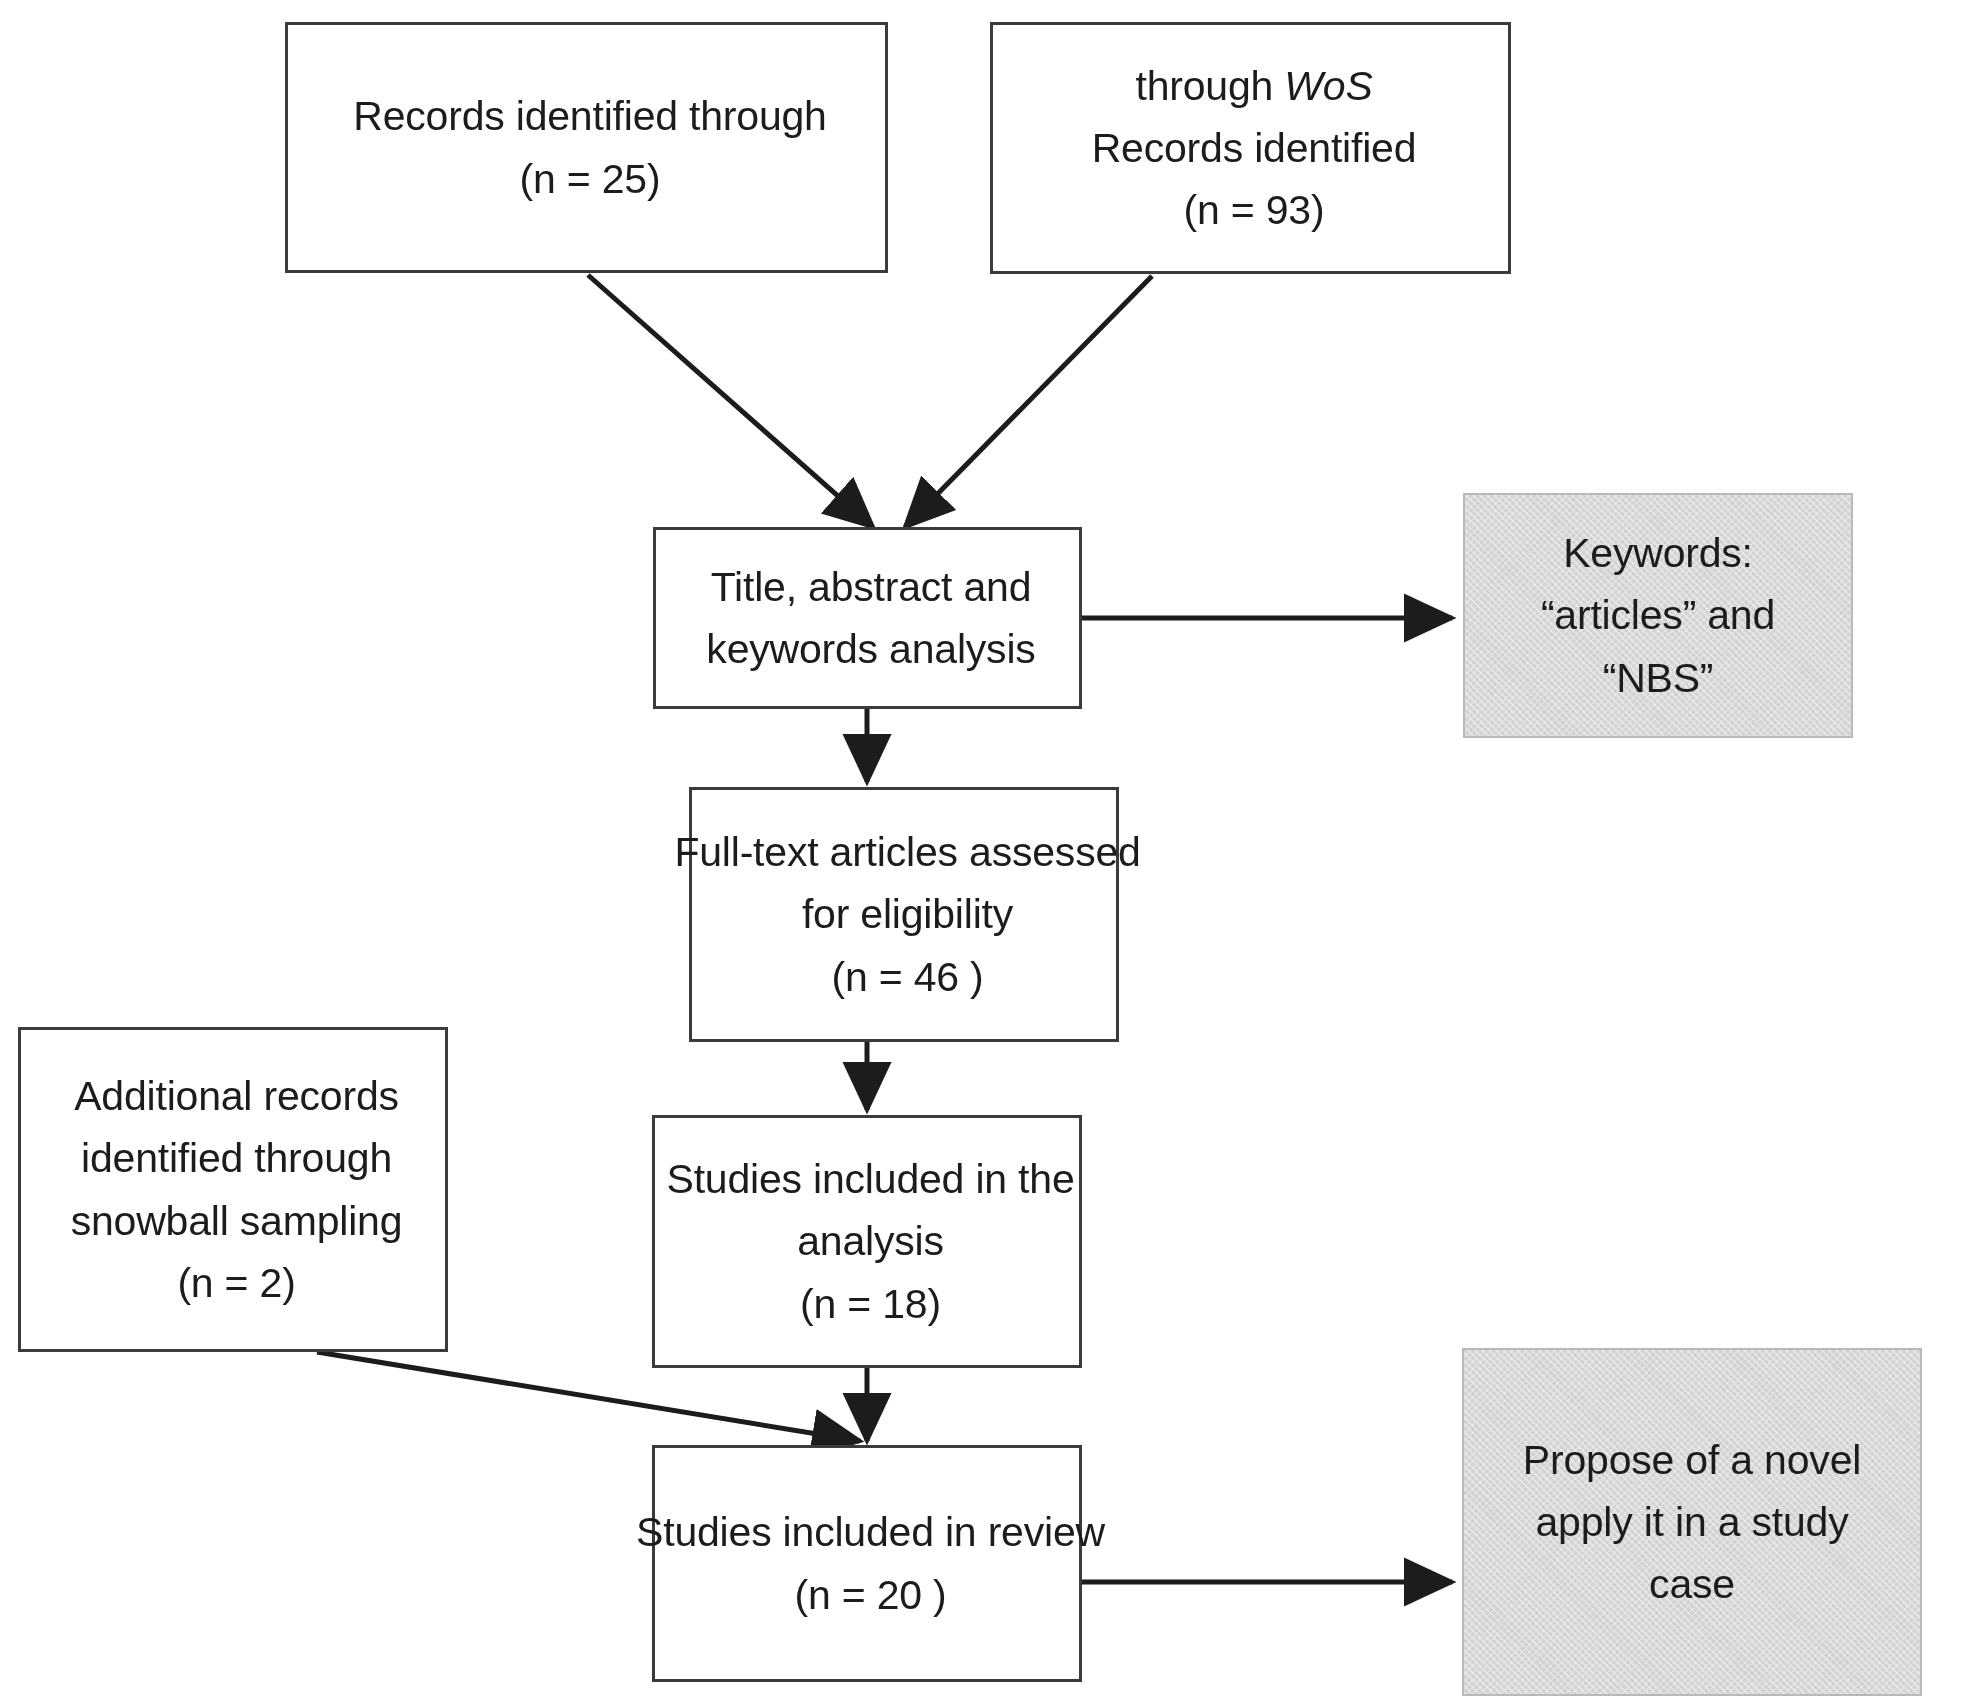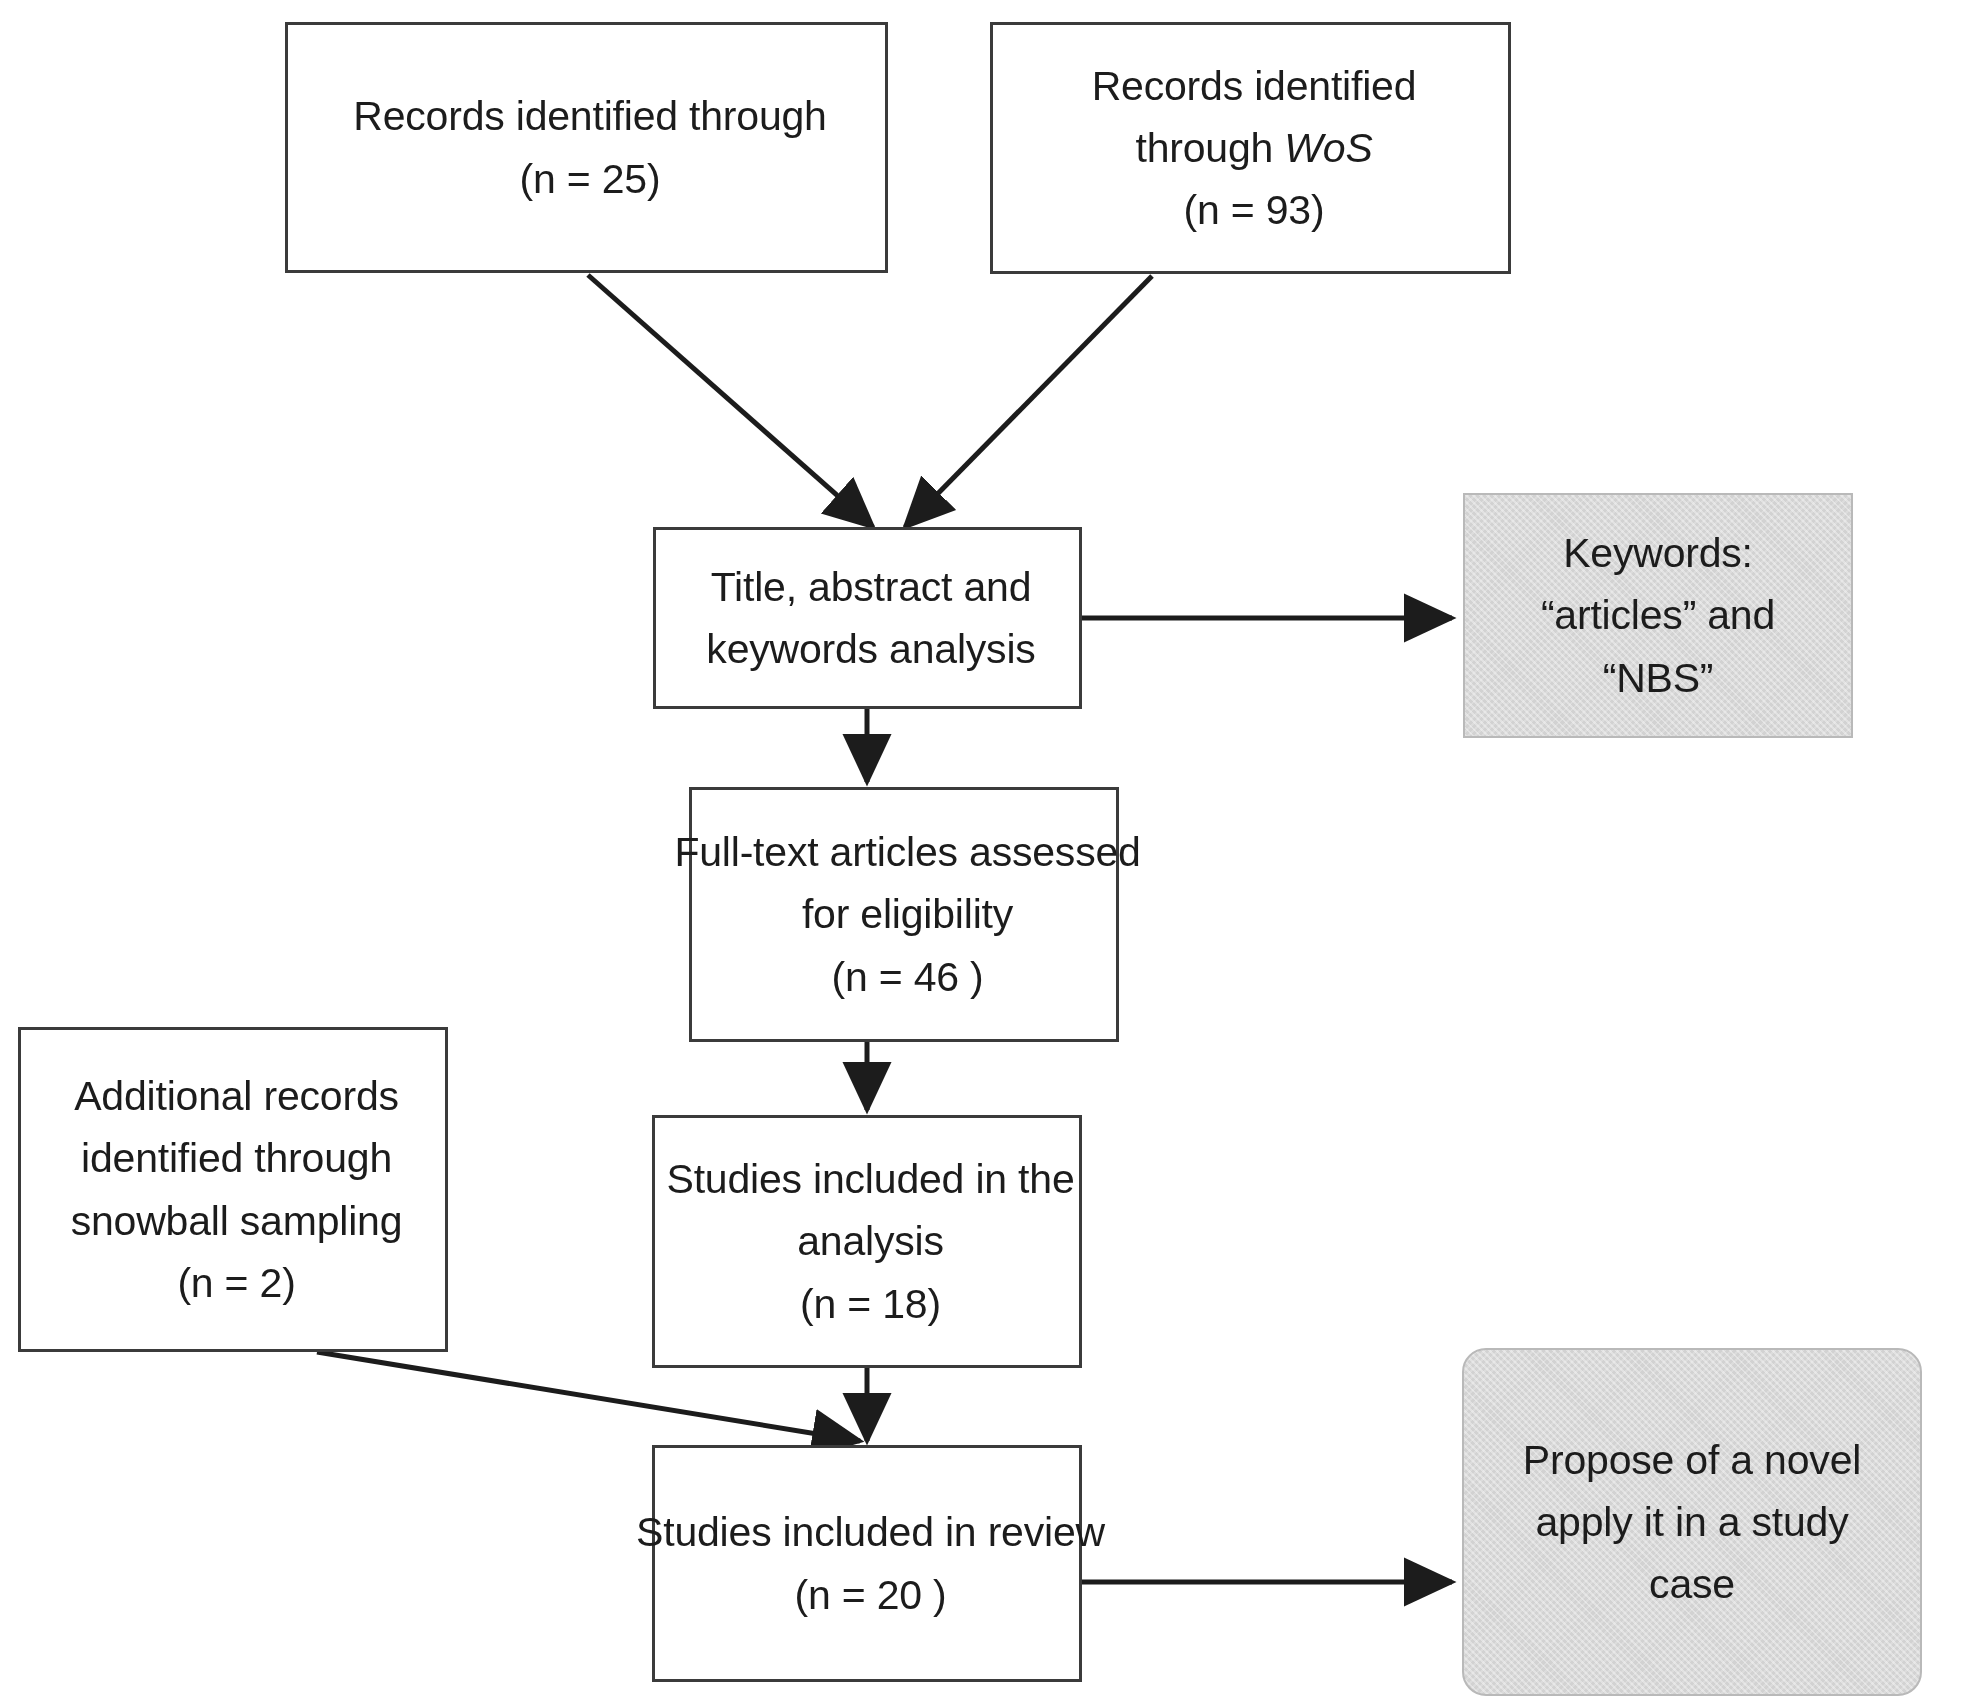--- a/index.html
+++ b/index.html
@@ -85,22 +85,22 @@
 
     <line x1="1082" y1="1582" x2="1452" y2="1582" stroke="#1c1c1c" stroke-width="5" marker-end="url(#arrowhead)"></line>
   </svg>
 
   <div class="node white" style="left:285px; top:22px; width:603px; height:251px;">
     <span class="line">Records identified through</span>
     <span class="line">(n = 25)</span>
   </div>
 
   <div class="node white" style="left:990px; top:22px; width:521px; height:252px;">
+    <span class="line"><span>through </span><em>WoS</em></span>
     <span class="line">Records identified</span>
-    <span class="line"><span>through </span><em>WoS</em></span>
     <span class="line">(n = 93)</span>
   </div>
 
   <div class="node white" style="left:653px; top:527px; width:429px; height:182px;">
     <span class="line">Title, abstract and</span>
     <span class="line">keywords analysis</span>
   </div>
 
   <div class="node gray" style="left:1463px; top:493px; width:390px; height:245px;">
     <span class="line">Keywords:</span>
@@ -125,19 +125,19 @@
     <span class="line">Studies included in the</span>
     <span class="line">analysis</span>
     <span class="line">(n = 18)</span>
   </div>
 
   <div class="node white" style="left:652px; top:1445px; width:430px; height:237px;">
     <span class="line">Studies included in review</span>
     <span class="line">(n = 20 )</span>
   </div>
 
-  <div class="node gray" style="left:1462px; top:1348px; width:460px; height:348px;border-radius:24px;">
+  <div class="node gray" style="left:1462px; top:1348px; width:460px; height:348px;">
     <span class="line">Propose of a novel</span>
     <span class="line">apply it in a study</span>
     <span class="line">case</span>
   </div>
 
 </div>
 
 </body></html>

